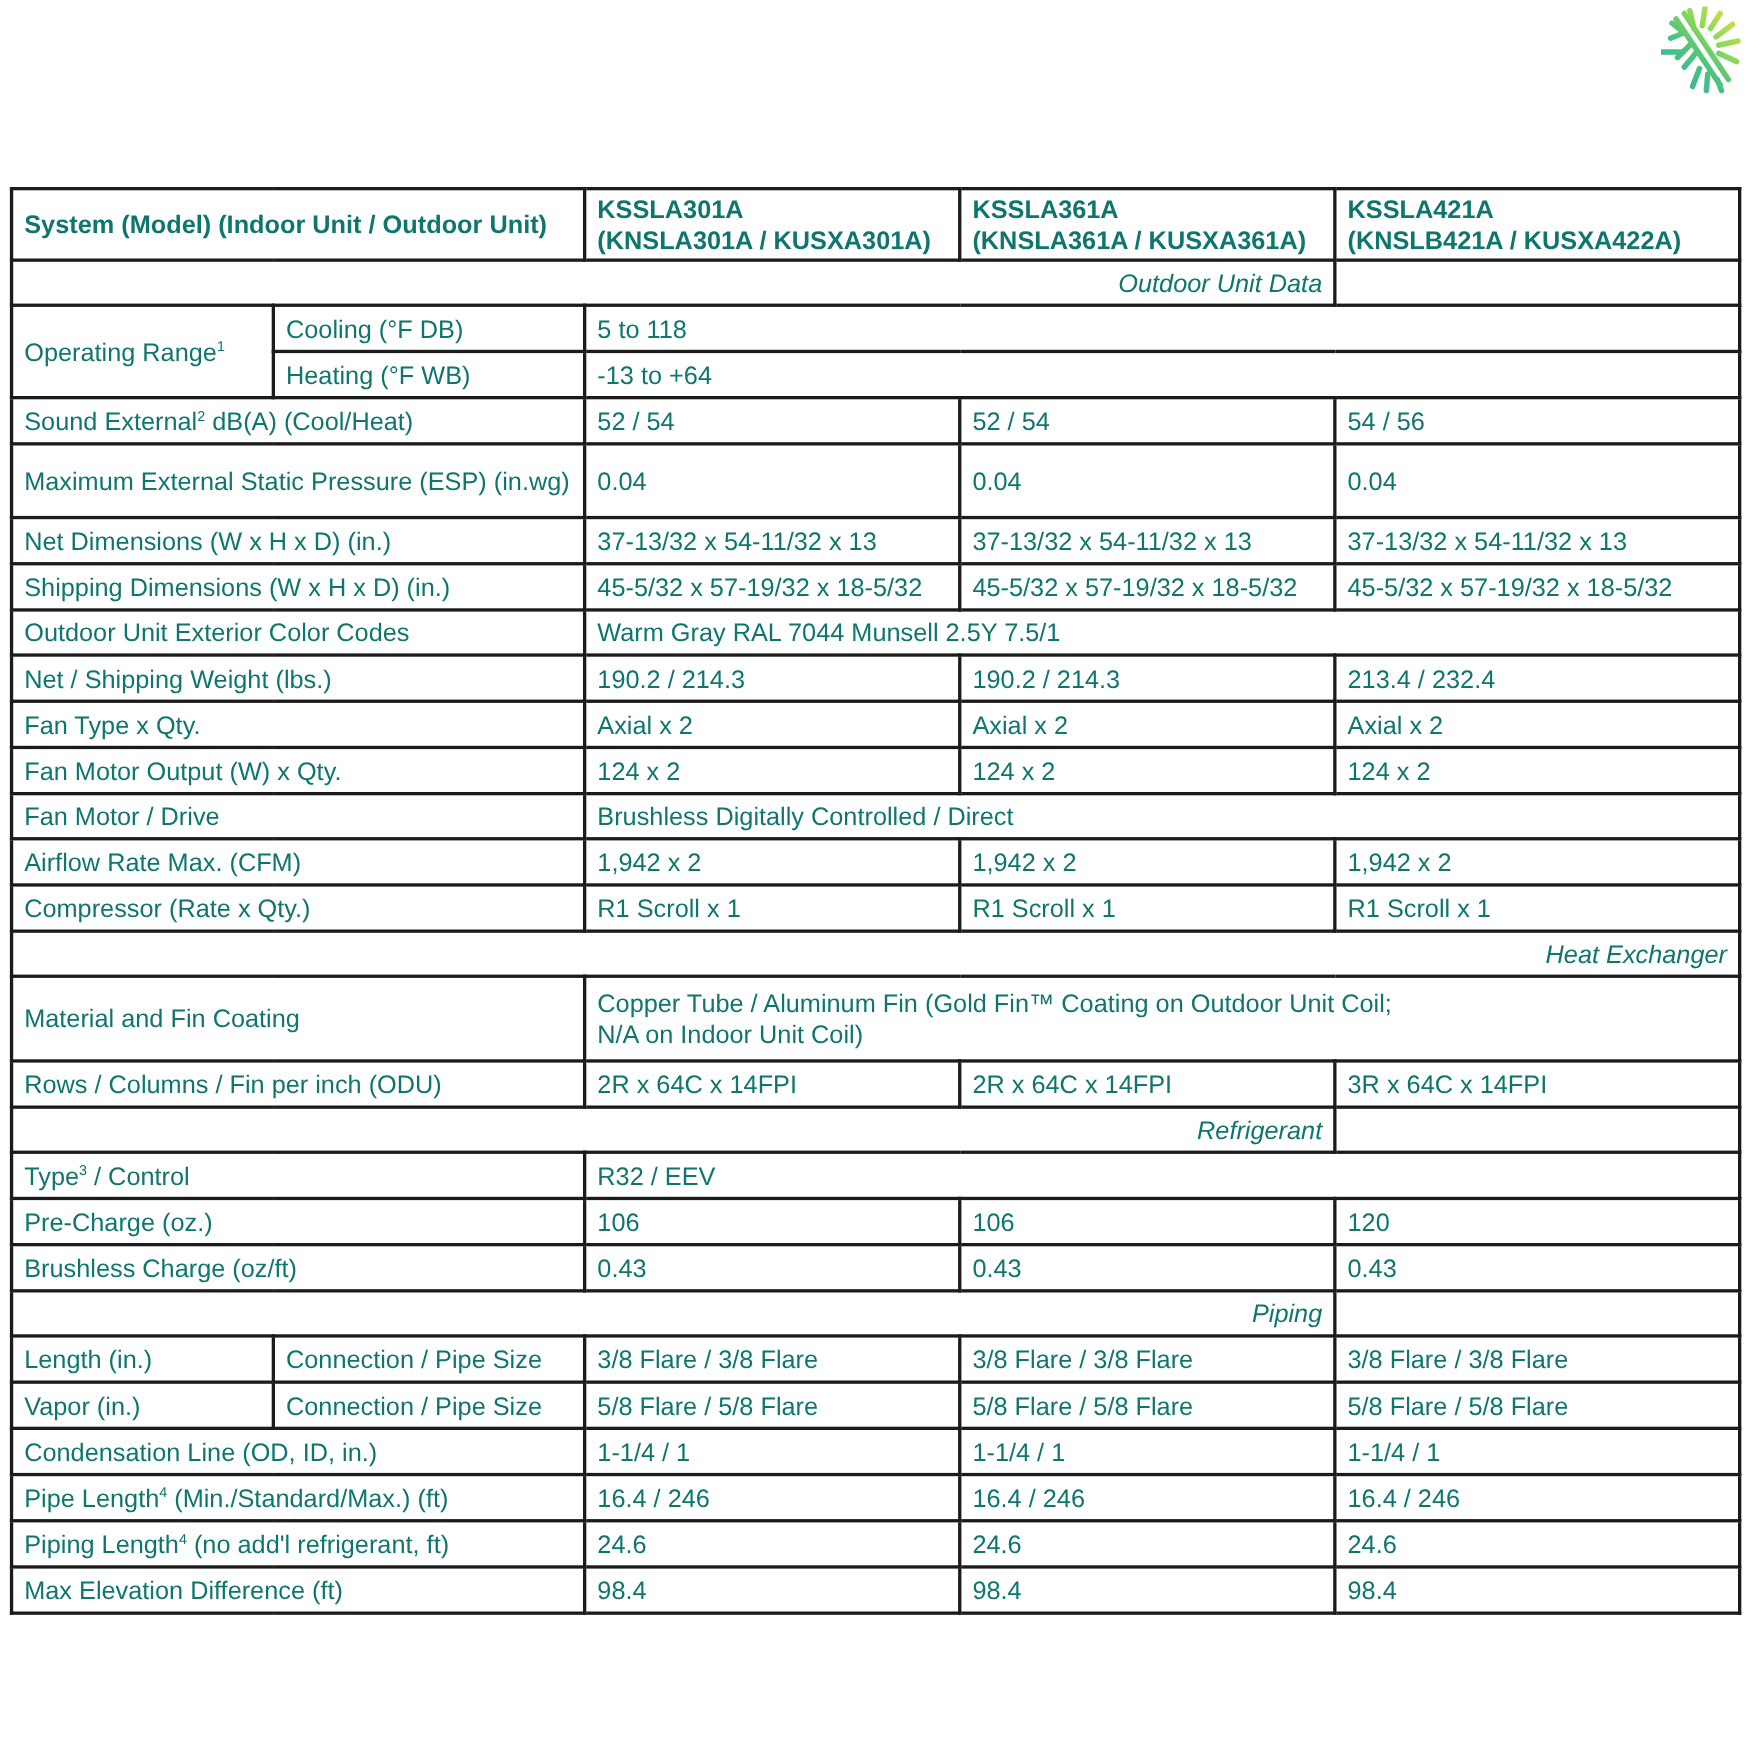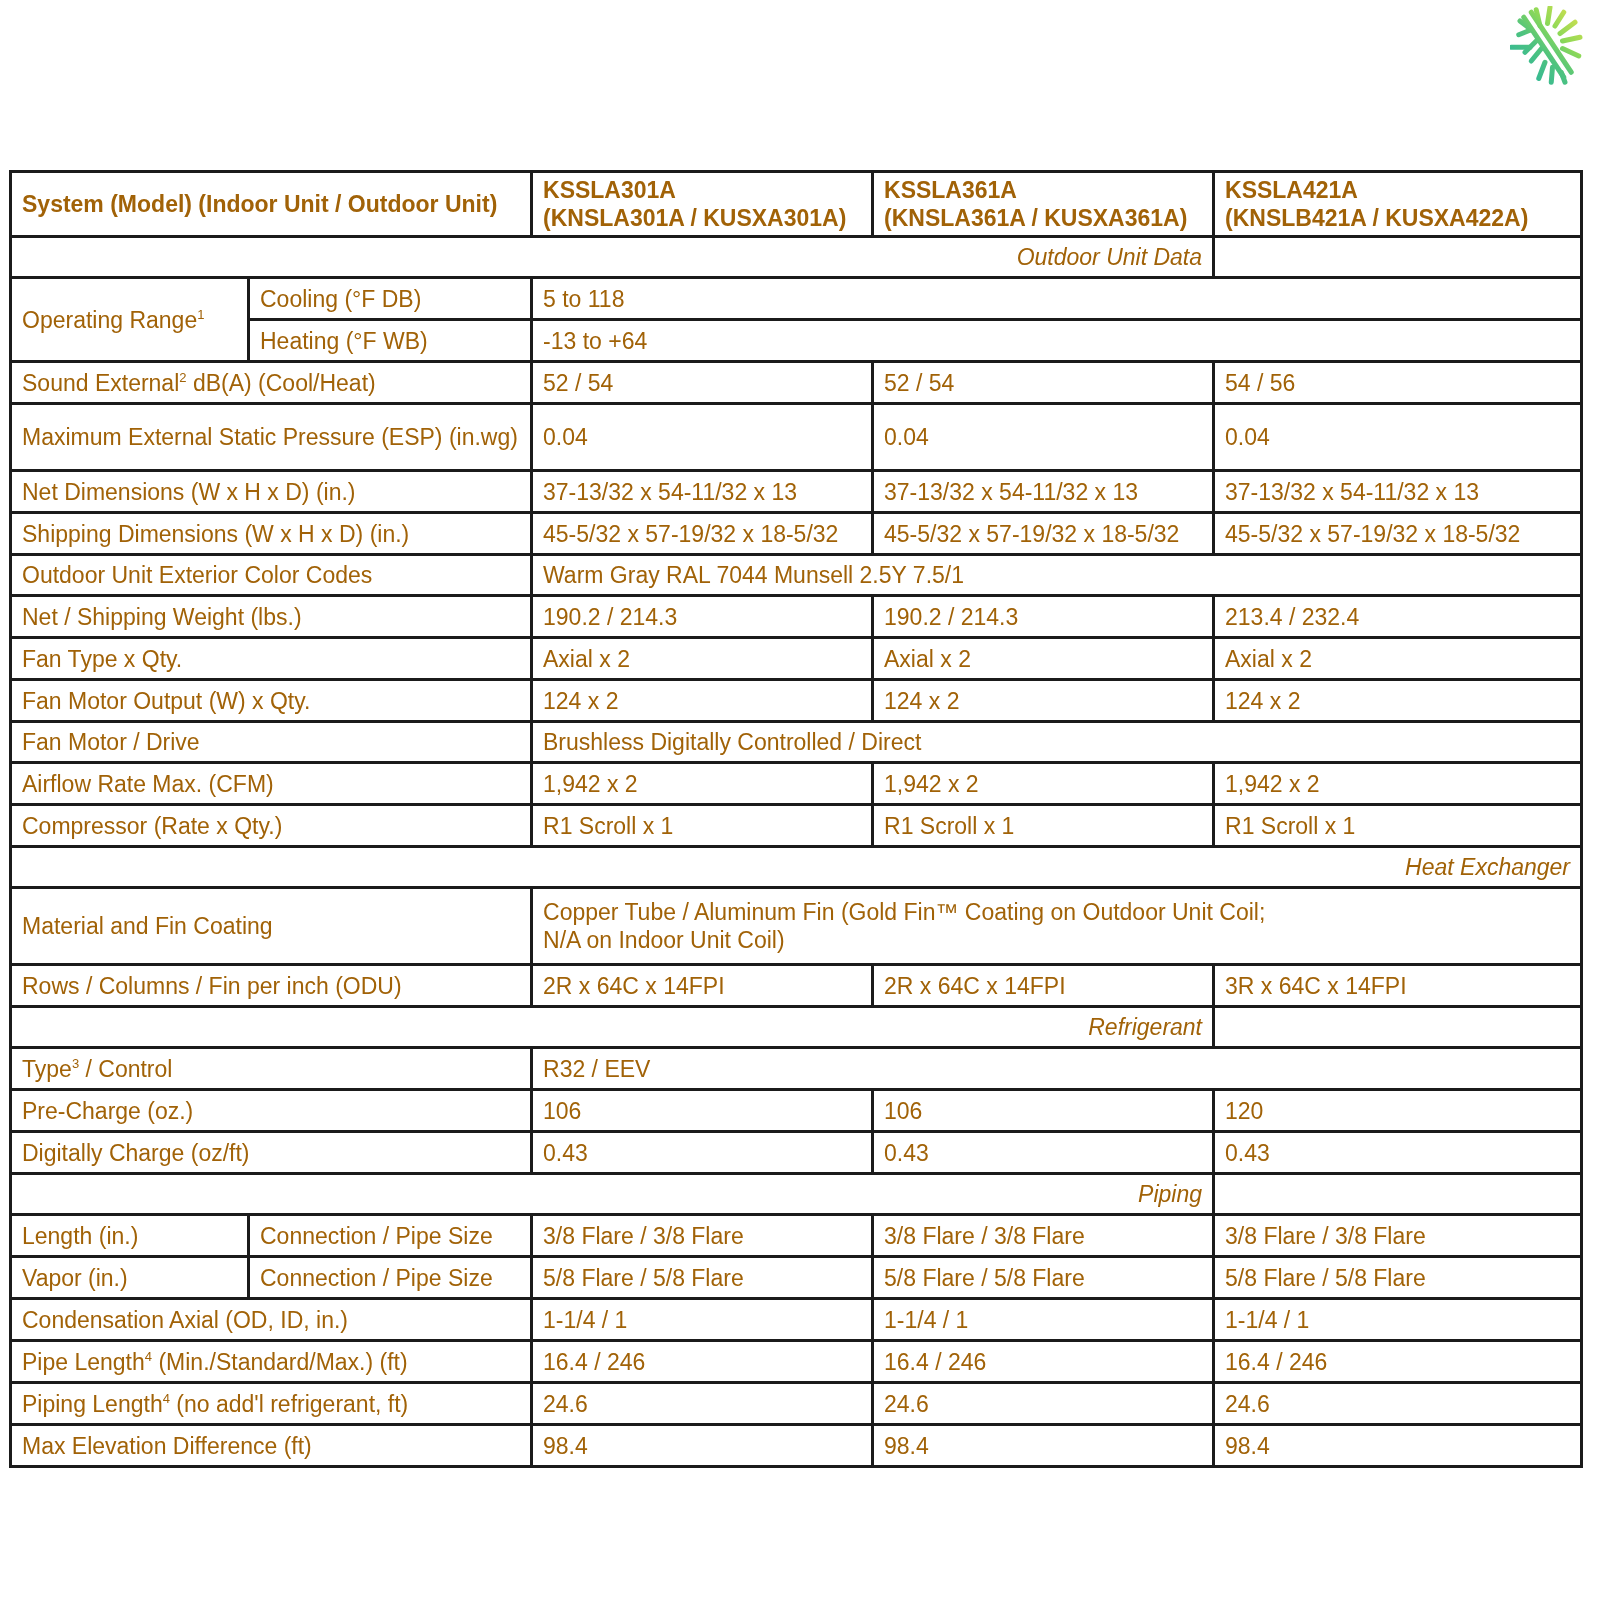--- a/index.html
+++ b/index.html
@@ -11,21 +11,21 @@
     color:#121212;
     overflow:hidden;
   }
   .logo{position:absolute;left:1510px;top:6px;width:80px;height:80px;}
   table.spec{
     position:absolute;left:9px;top:170px;
     border-collapse:collapse;
     table-layout:fixed;
     width:1571px;
     font-size:23px;
-    color:#a16207;
+    color:#0f766e;
   }
   table.spec td{
     border:3px solid #1b1b1b;
     padding:3px 10px;
     line-height:1.22;
     vertical-align:middle;
     overflow:hidden;
   }
   td.lbl{text-align:left;padding-left:14px;}
   td.val{text-align:left;padding-left:4px;padding-right:4px;}
@@ -220,21 +220,21 @@
     </tr>
 
     <tr class="r-std">
       <td class="lbl" colspan="2">Pre-Charge (oz.)</td>
       <td class="val">106</td>
       <td class="val">106</td>
       <td class="val">120</td>
     </tr>
 
     <tr class="r-std">
-      <td class="lbl" colspan="2">Digitally Charge (oz/ft)</td>
+      <td class="lbl" colspan="2">Brushless Charge (oz/ft)</td>
       <td class="val">0.43</td>
       <td class="val">0.43</td>
       <td class="val">0.43</td>
     </tr>
 
     <tr class="r-sec">
       <td class="sec" colspan="4">Piping</td>
       <td></td>
     </tr>
 
@@ -248,21 +248,21 @@
 
     <tr class="r-std">
       <td class="lbl">Vapor (in.)</td>
       <td class="lbl">Connection / Pipe Size</td>
       <td class="val">5/8 Flare / 5/8 Flare</td>
       <td class="val">5/8 Flare / 5/8 Flare</td>
       <td class="val">5/8 Flare / 5/8 Flare</td>
     </tr>
 
     <tr class="r-std">
-      <td class="lbl" colspan="2">Condensation Axial (OD, ID, in.)</td>
+      <td class="lbl" colspan="2">Condensation Line (OD, ID, in.)</td>
       <td class="val">1-1/4 / 1</td>
       <td class="val">1-1/4 / 1</td>
       <td class="val">1-1/4 / 1</td>
     </tr>
 
     <tr class="r-std">
       <td class="lbl" colspan="2"><span>Pipe Length</span><sup>4</sup><span> (Min./Standard/Max.) (ft)</span></td>
       <td class="val">16.4 / 246</td>
       <td class="val">16.4 / 246</td>
       <td class="val">16.4 / 246</td>

